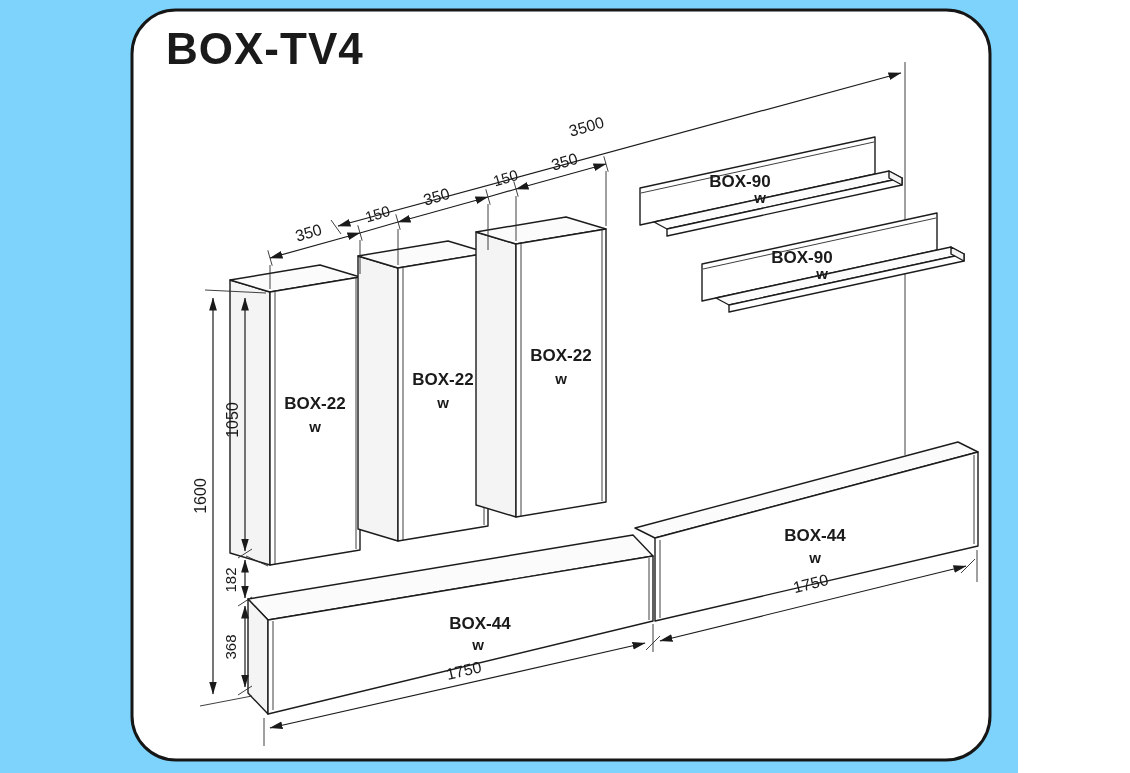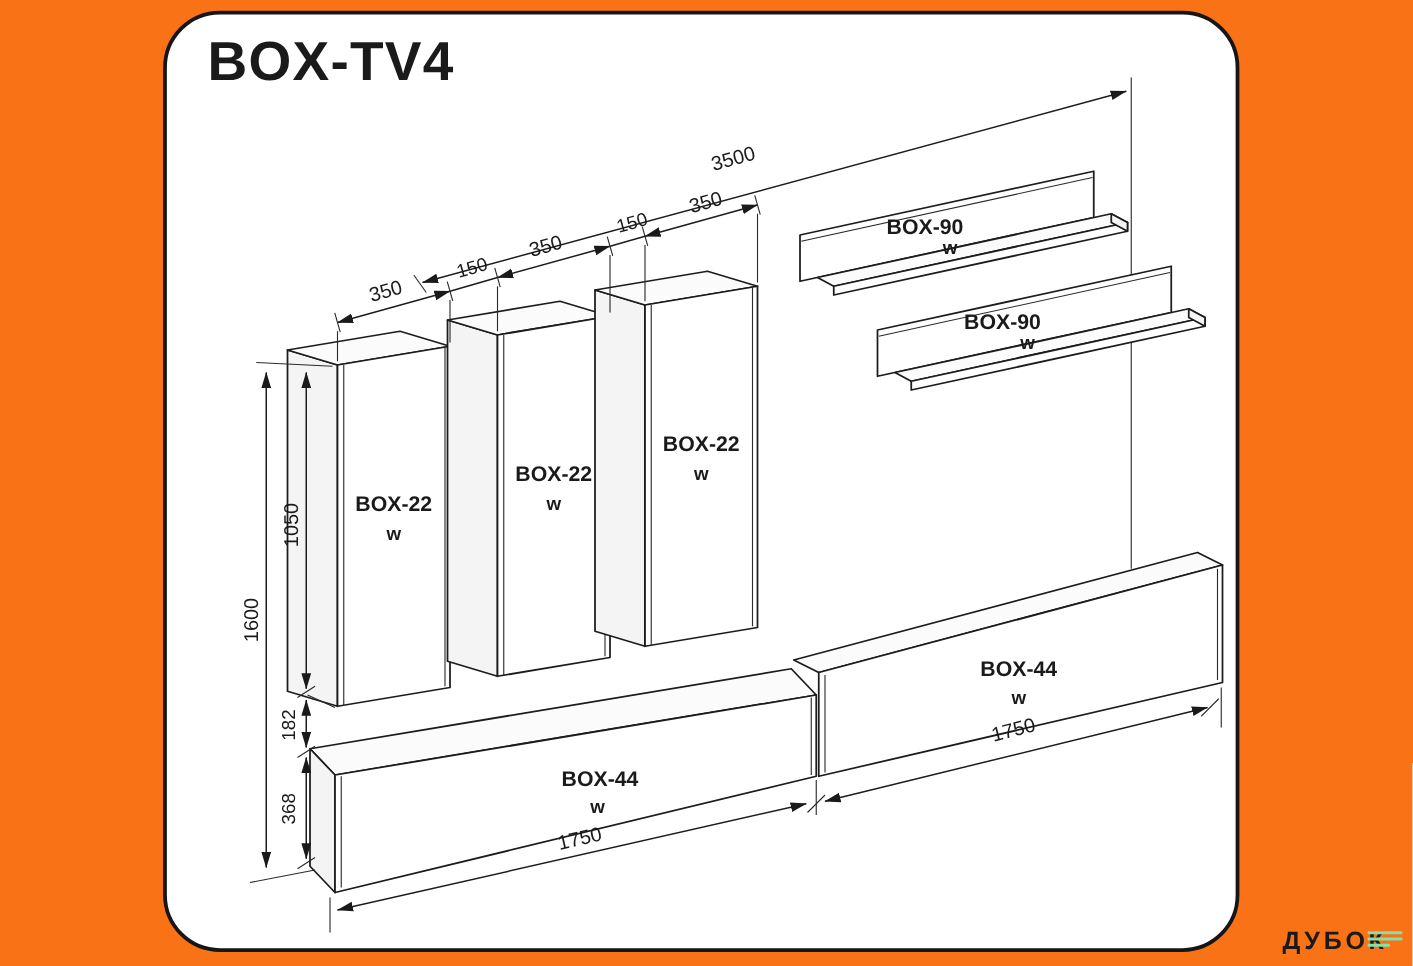--- a/index.html
+++ b/index.html
@@ -1,16 +1,16 @@
 <!DOCTYPE html>
 <html><head>
 <meta charset="utf-8">
 <style>
   html,body{margin:0;padding:0;background:#ffffff;}
-  #stage{position:relative;width:1130px;height:773px;background:#f97316;overflow:hidden;
+  #stage{position:relative;width:1018px;height:773px;background:#7dd3fc;overflow:hidden;
          font-family:"Liberation Sans", sans-serif;}
   svg{position:absolute;left:0;top:0;}
   svg text{font-family:"Liberation Sans", sans-serif;fill:#1a1a1a;}
   .dim{font-size:16px;}
   .dim-sm{font-size:15px;}
   .lbl{font-size:17px;font-weight:bold;}
   .lbl-w{font-size:15px;font-weight:bold;}
   .title-t{font-size:44px;font-weight:bold;letter-spacing:1px;}
   .brand-t{font-size:20px;font-weight:bold;letter-spacing:3px;}
   .ln{stroke:#1c1c1c;stroke-width:1.2;fill:none;}

